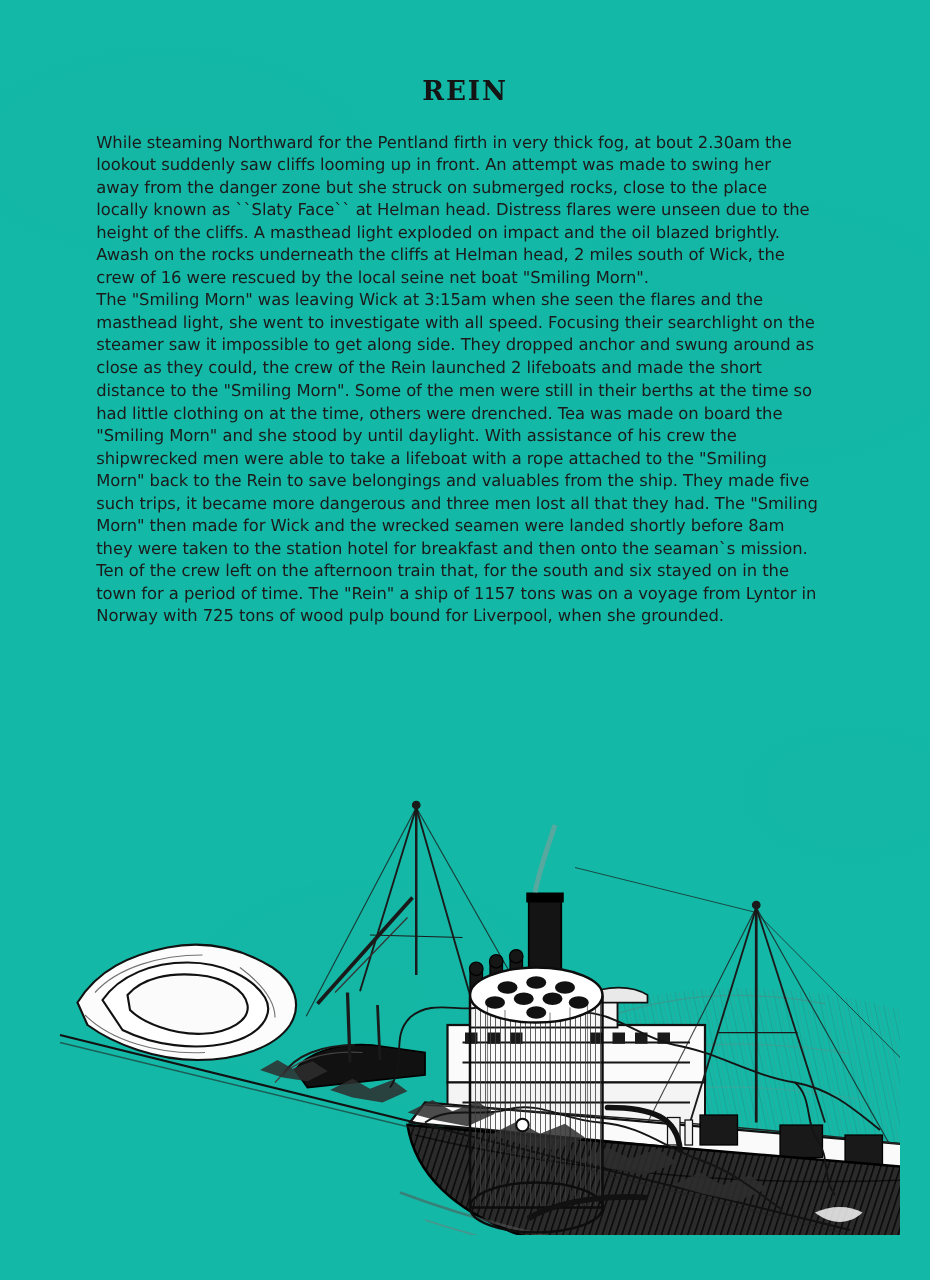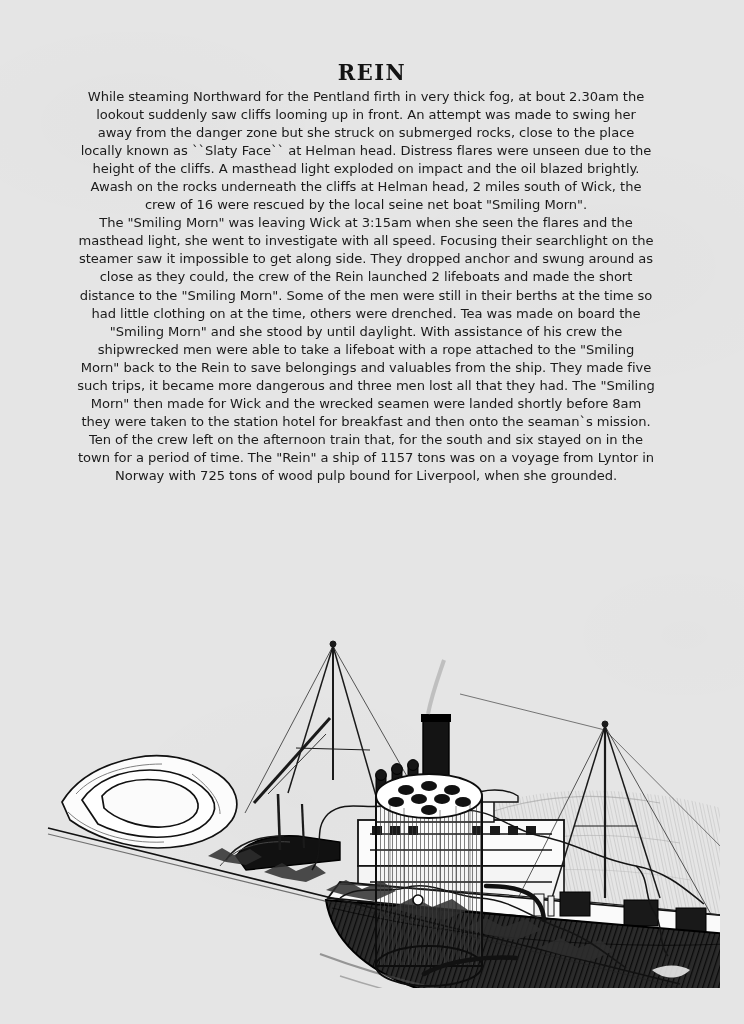--- a/index.html
+++ b/index.html
@@ -6,21 +6,21 @@
   html, body {
     margin: 0;
     padding: 0;
     background: #ffffff;
   }
   .page {
     position: relative;
     width: 744px;
     height: 1024px;
     margin: 0 auto;
-    background: #e5e5e5;
+    background: #14b8a6;
     overflow: hidden;
     font-family: "DejaVu Sans", sans-serif;
   }
   
   .paper-grain {
     position: absolute;
     inset: 0;
     background:
       radial-gradient(ellipse 300px 160px at 18% 12%, rgba(0,0,0,0.012), transparent 70%),
       radial-gradient(ellipse 340px 200px at 82% 26%, rgba(0,0,0,0.010), transparent 70%),
@@ -38,27 +38,27 @@
     font-size: 21px;
     font-weight: 700;
     letter-spacing: 1.5px;
     color: #141414;
     font-variant: small-caps;
     transform: scaleY(1.04);
   }
   .body-text {
     position: absolute;
     left: 77px;
-    top: 88px;
+    top: 106px;
     width: 578px;
     font-size: 13.1px;
     line-height: 18.05px;
     color: #1b1b1b;
     letter-spacing: -0.05px;
-    text-align: center;
+    text-align: left;
   }
   .body-text p {
     margin: 0;
   }
   .illustration {
     position: absolute;
     left: 40px;
     top: 598px;
     width: 680px;
     height: 390px;

